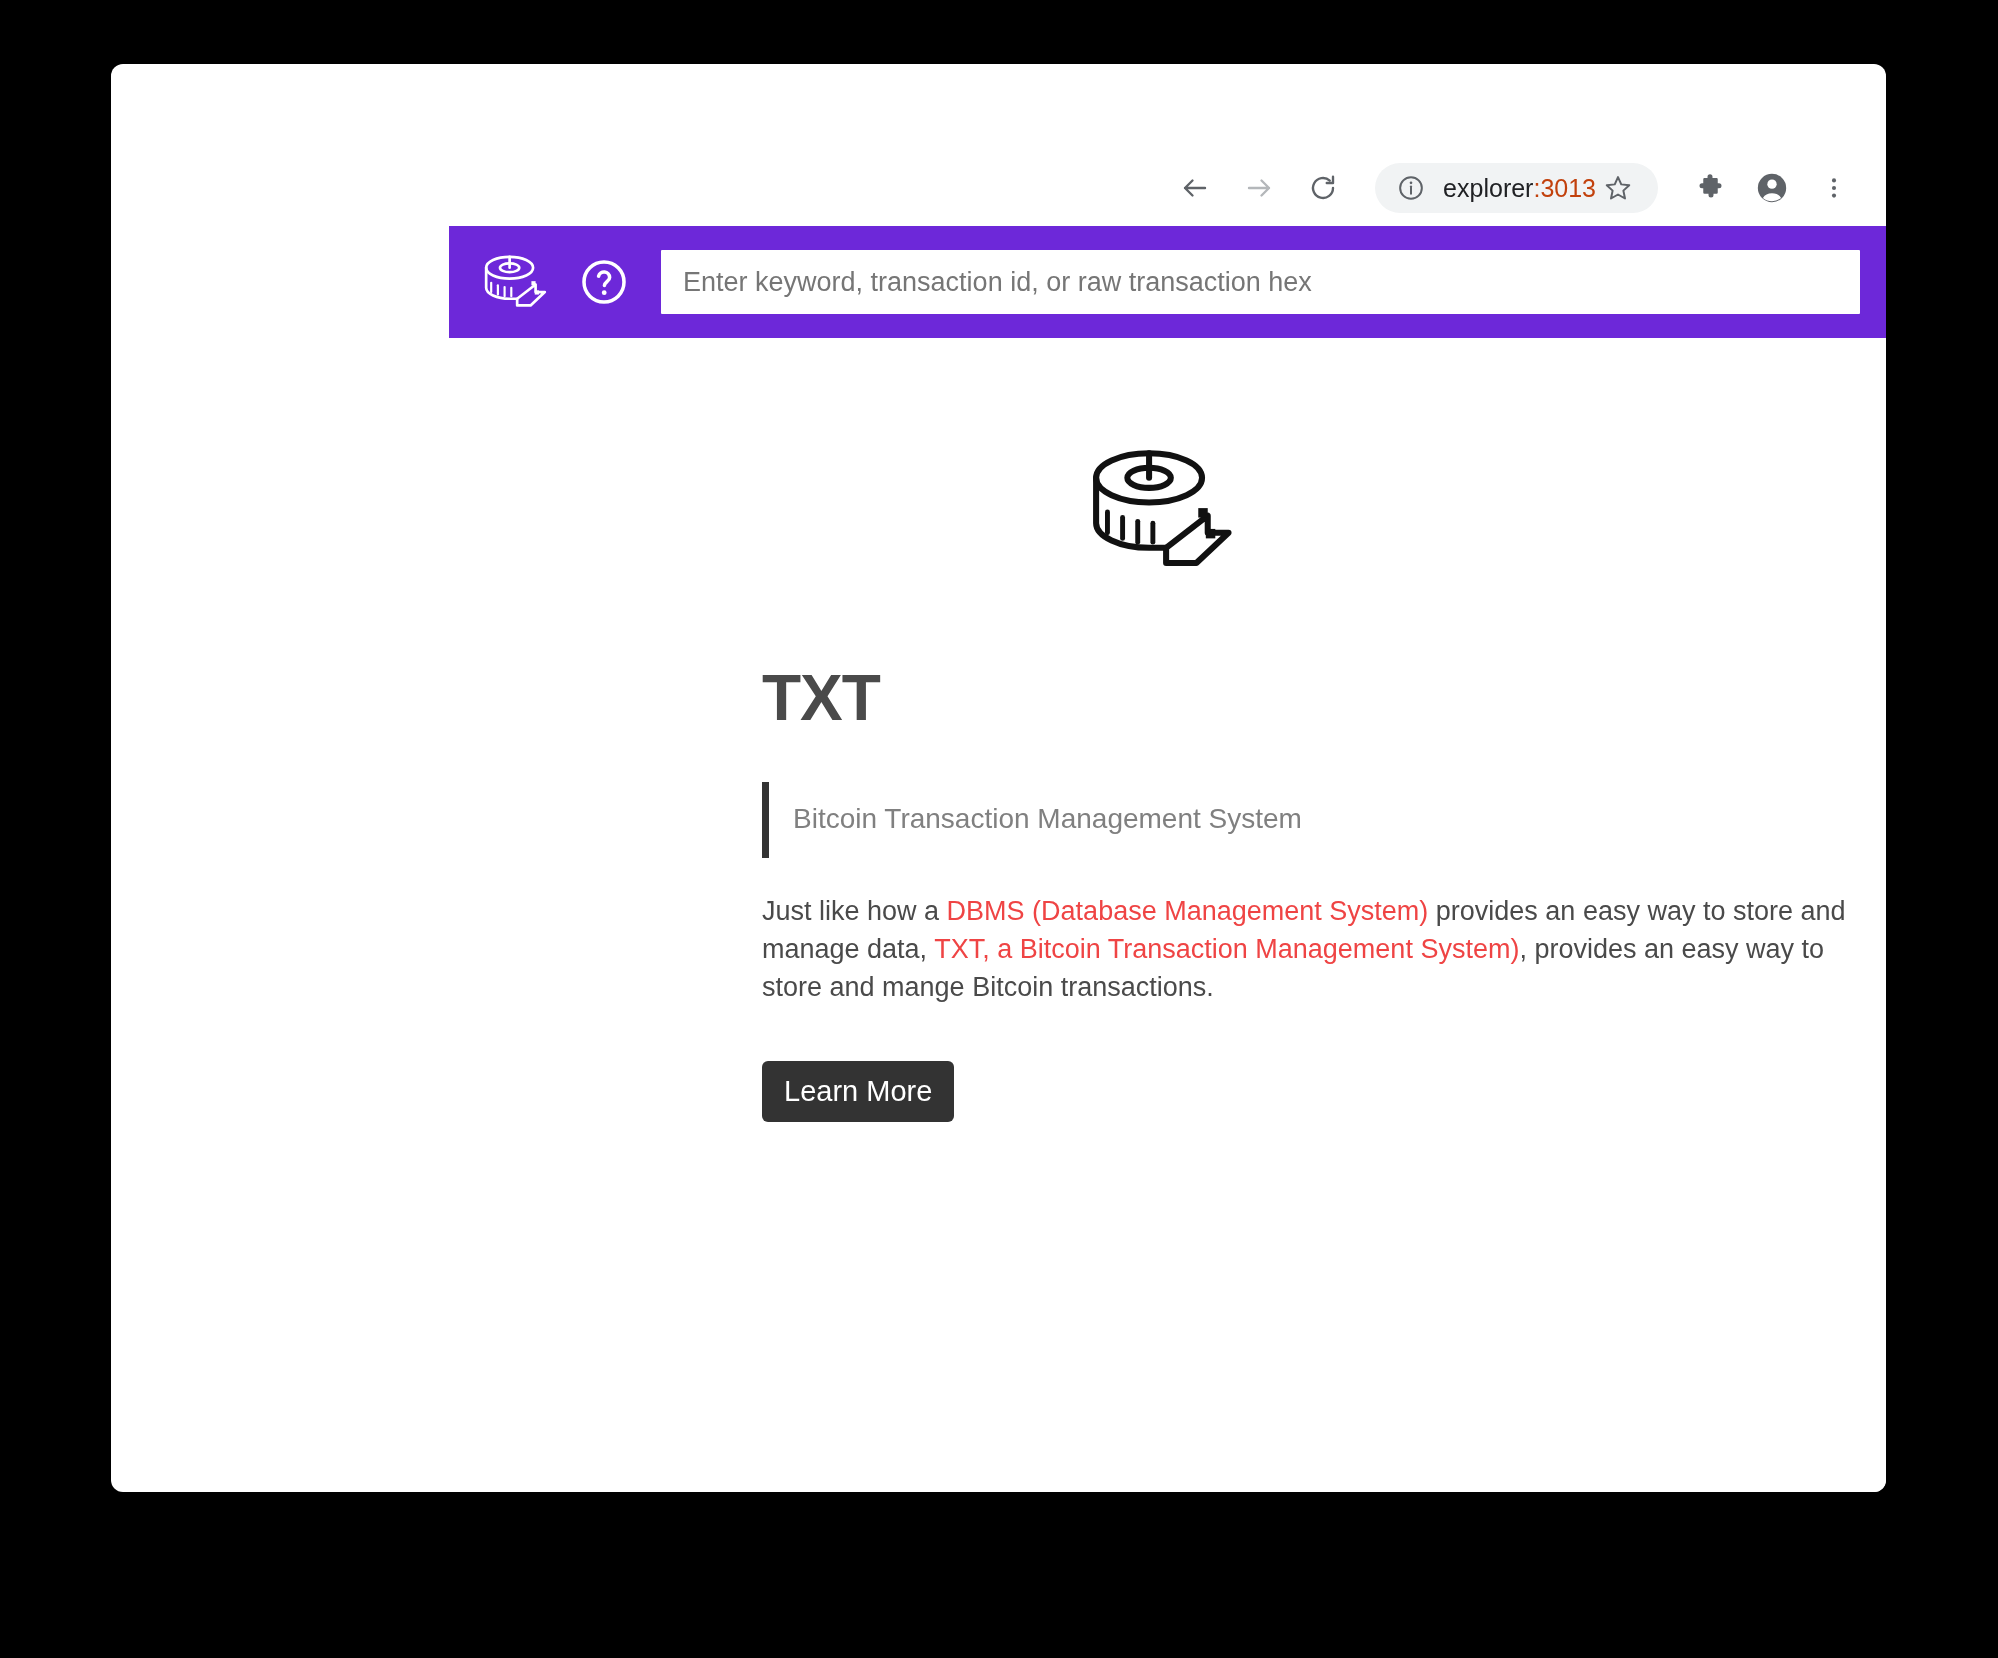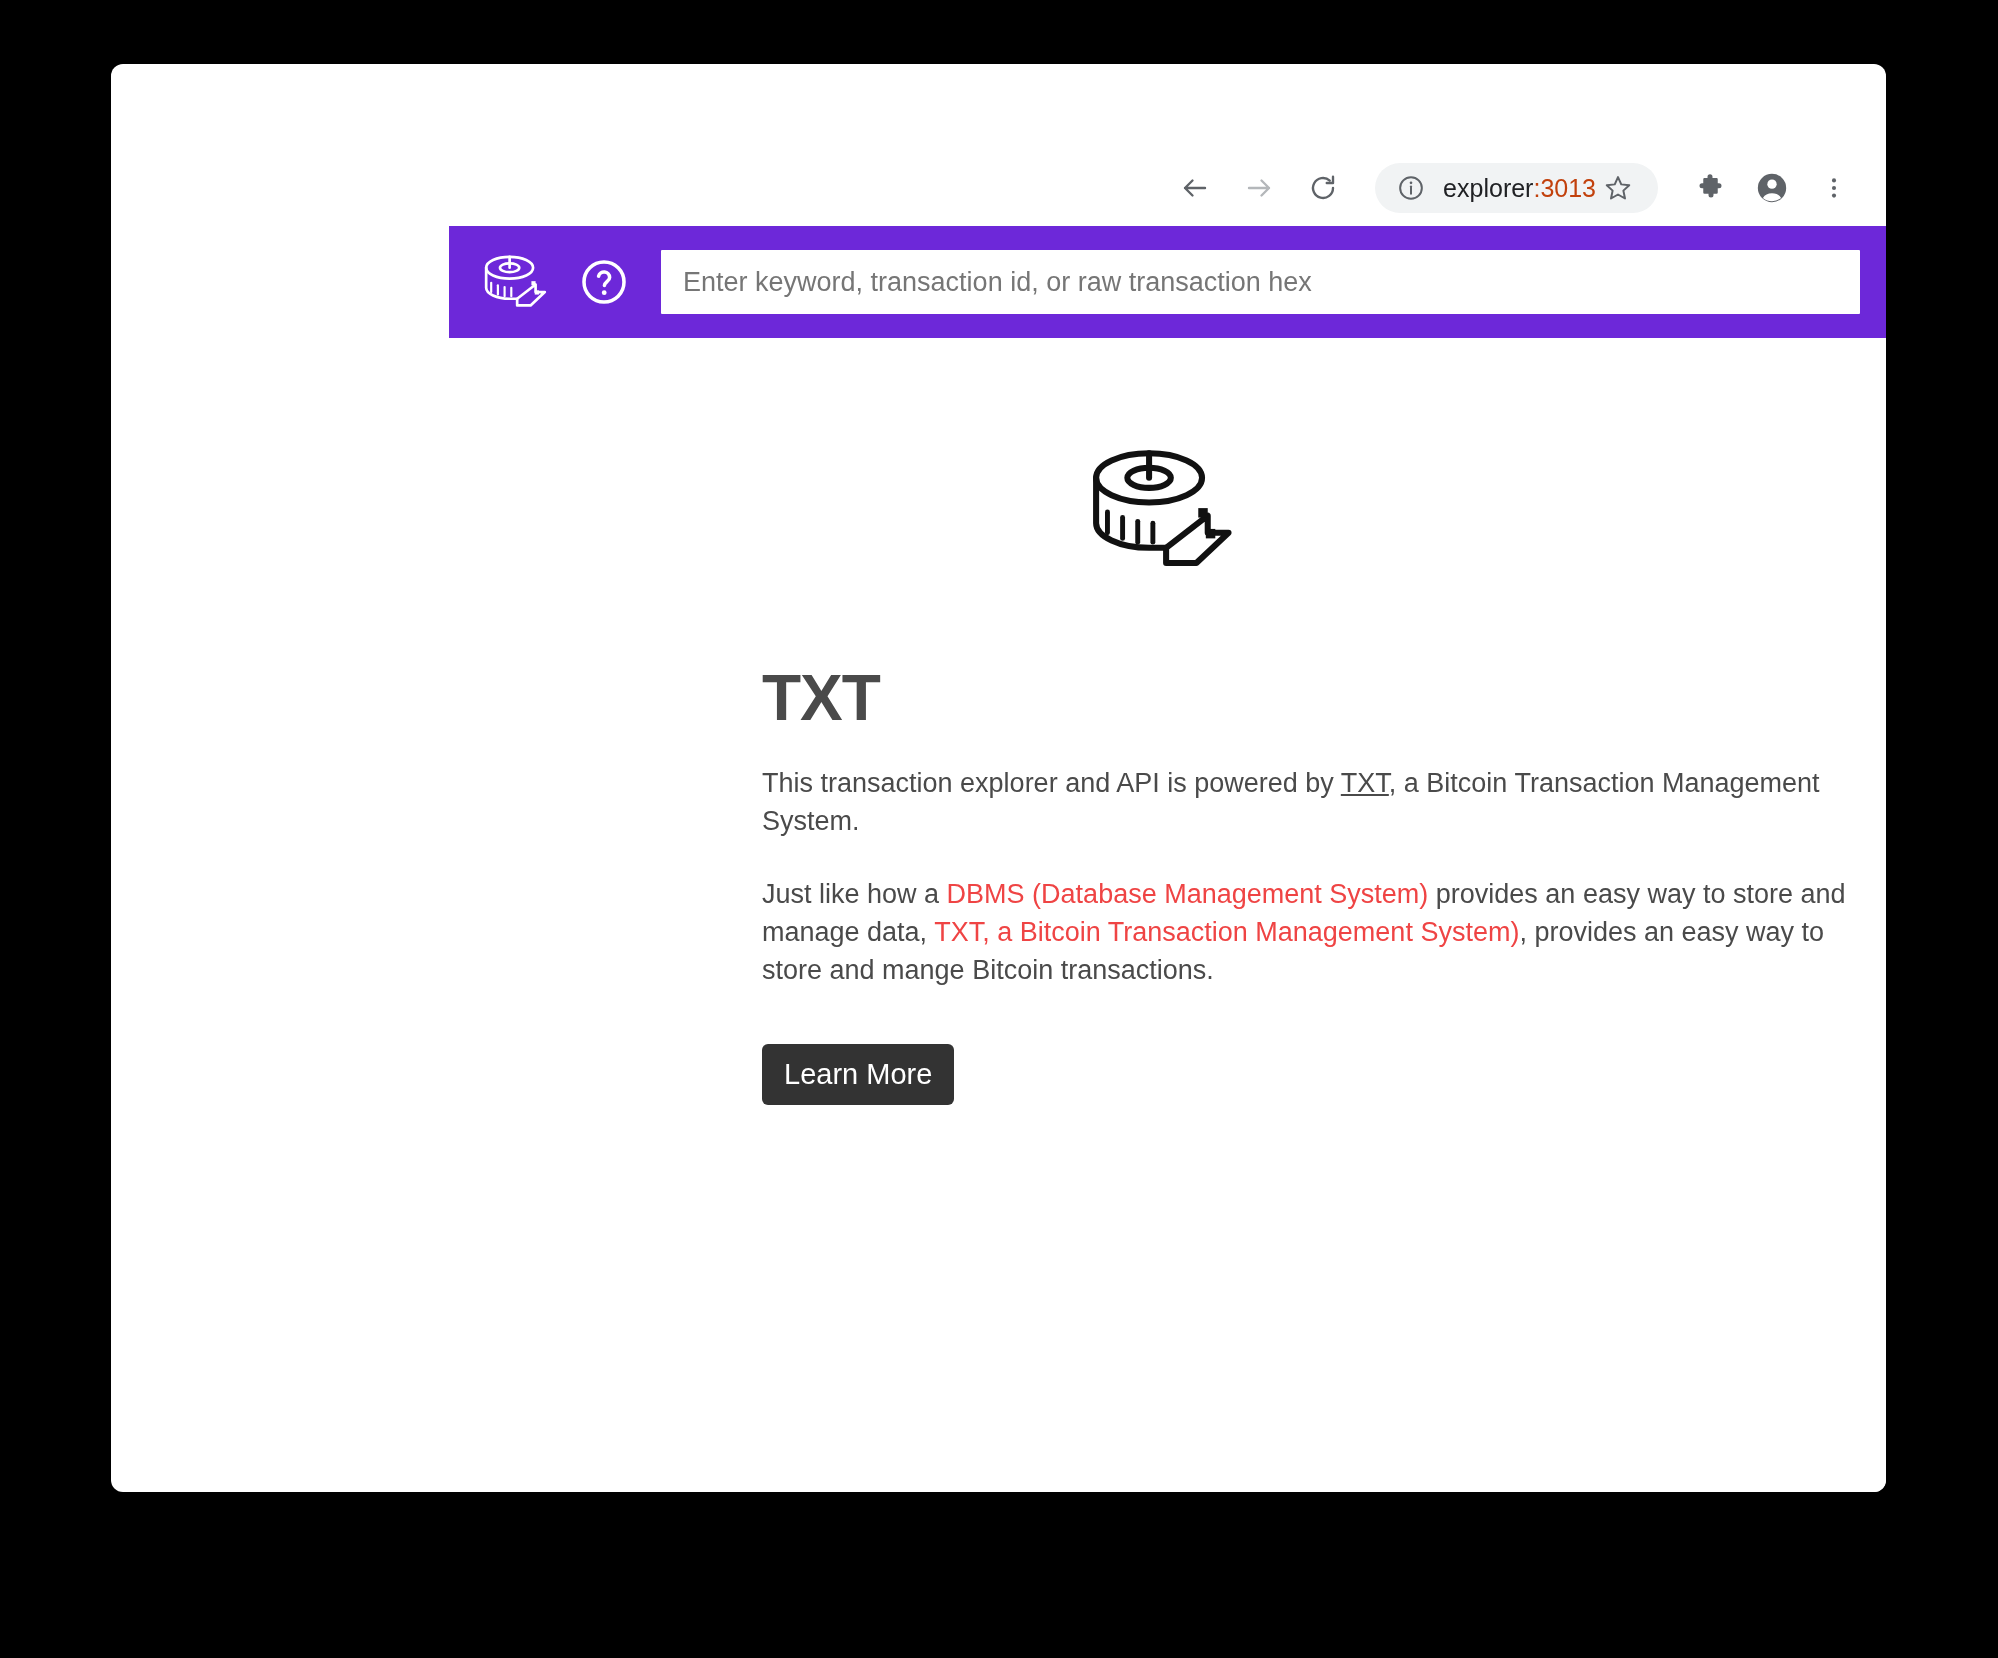--- a/index.html
+++ b/index.html
@@ -436,22 +436,24 @@
               <path d="M42 44 v10"></path>
           </g>
           <rect x="66" y="36" width="5" height="5" fill="#111111"></rect>
           <rect x="70" y="47" width="5" height="5" fill="#111111"></rect>
         </svg>
       </div>
 
       <div class="inner">
         <h1 class="page-title">TXT</h1>
 
-
-        <p class="body-text"><span>This transaction explorer and API is powered by </span><a href="#">TXT</a><span>, a Bitcoin Transaction Management System.</span></p>
+        <div class="tagline-wrap">
+          <div class="tagline">Bitcoin Transaction Management System</div>
+        </div>
+
 
         <p class="body-text"><span>Just like how a </span><b>DBMS (Database Management System)</b><span> provides an easy way to store and manage data, </span><b>TXT, a Bitcoin Transaction Management System)</b><span>, provides an easy way to store and mange Bitcoin transactions.</span></p>
 
         <button class="learn-more">Learn More</button>
       </div>
 
     </div>
   </div>
 </div>
 

